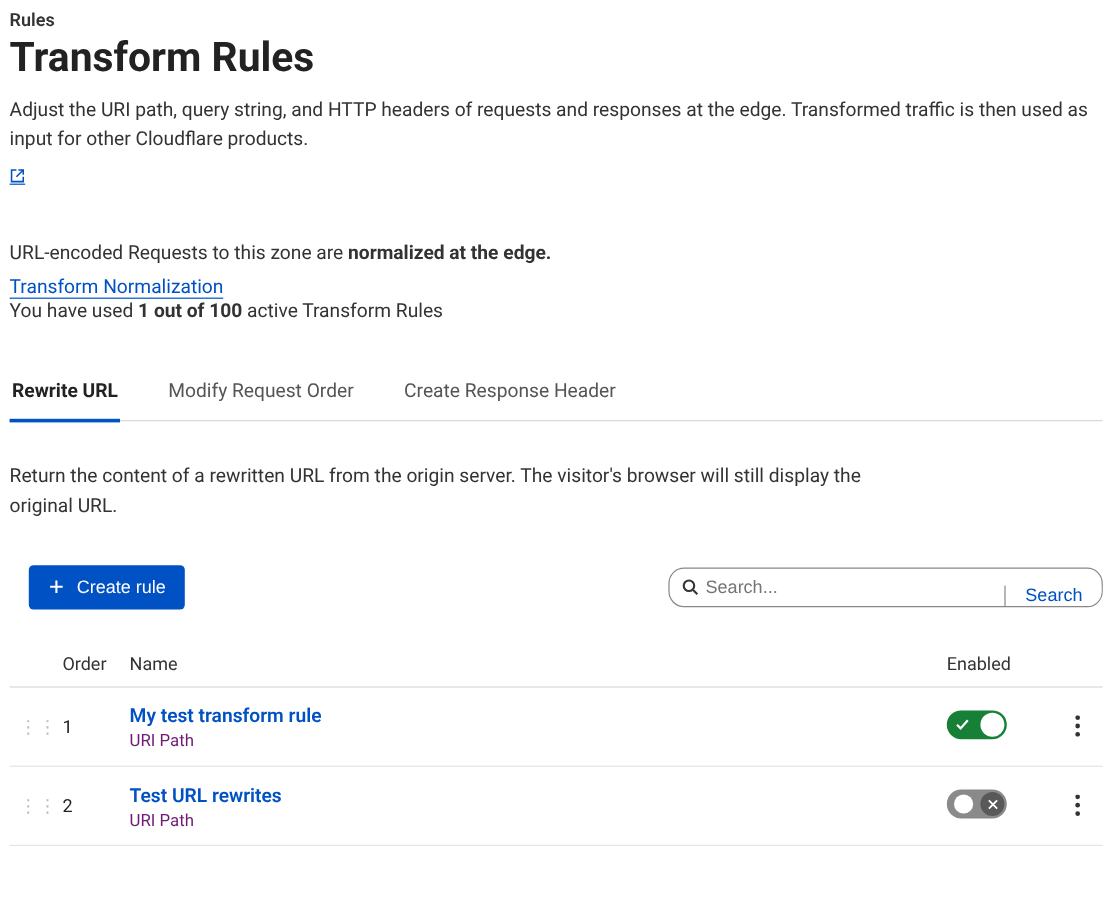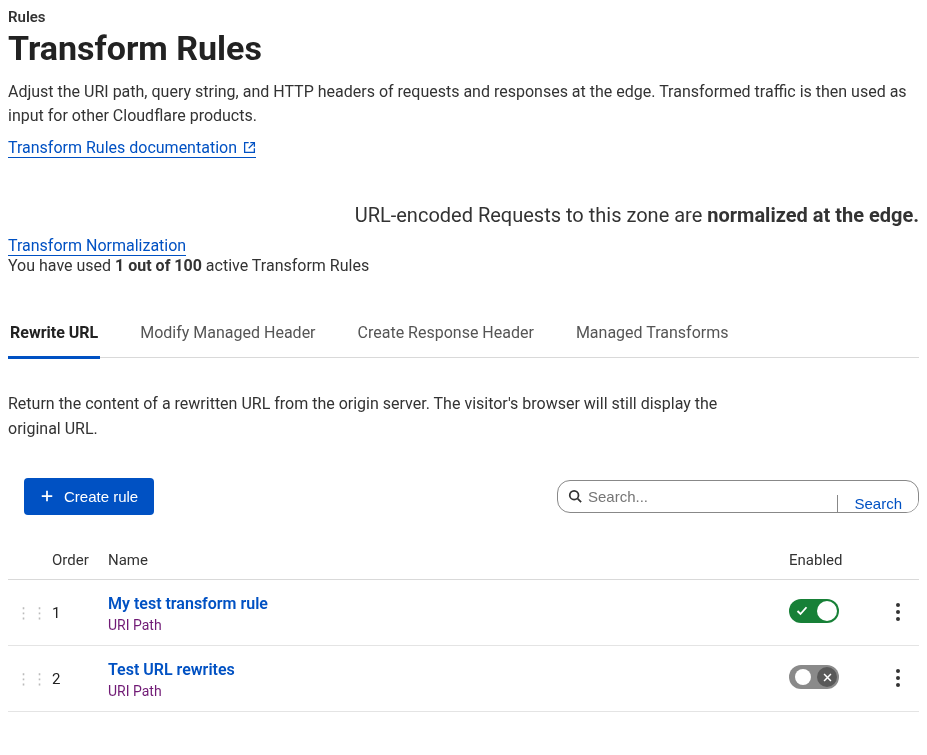--- a/index.html
+++ b/index.html
@@ -38,21 +38,21 @@
     align-items: center;
     gap: 6px;
     cursor: pointer;
   }
   .ext-icon {
     width: 13px; height: 13px;
     stroke: #0051c3; fill: none; stroke-width: 1.6;
     display:inline-block; vertical-align: -1px;
   }
   .section-gap { margin-top: 42px; }
-  .normalize-line { font-size: 20px; color: #333; line-height: 1.5; text-align: right; }
+  .normalize-line { font-size: 16px; color: #333; line-height: 1.5; }
   .normalize-line .bold { font-weight: 700; }
   .config-link-wrap { margin-top: 6px; }
   .usage-line { font-size: 16px; color: #333; }
   .usage-line .bold { font-weight: 700; }
 
   
   .tabs {
     display: flex;
     gap: 38px;
     border-bottom: 1.5px solid #d9d9d9;
@@ -214,21 +214,20 @@
 </head>
 <body>
 
 
 
 <div class="breadcrumb">Rules</div>
 <h1 class="page-title">Transform Rules</h1>
 <p class="desc">Adjust the URI path, query string, and HTTP headers of requests and responses at the edge. Transformed traffic is then used as input for other Cloudflare products.</p>
 
 <a class="link">
-  <span>Transform Rules documentation</span>
   <svg class="ext-icon" viewBox="0 0 16 16">
     <path d="M7 2H2v12h12V9"></path>
       <path d="M9 2h5v5"></path>
       <path d="M14 2L7 9"></path>
   </svg>
 </a>
 
 <div class="section-gap">
   <p class="normalize-line">
     <span>URL-encoded Requests to this zone are </span><span class="bold">normalized at the edge.</span>
@@ -237,23 +236,22 @@
     <a class="link">Transform Normalization</a>
   </div>
 </div>
 
 <p class="usage-line">
   <span>You have used </span><span class="bold">1 out of 100</span><span> active Transform Rules</span>
 </p>
 
 <div class="tabs" id="tabs-container">
     <div class="tab active">Rewrite URL</div>
-    <div class="tab">Modify Managed Header</div>
+    <div class="tab">Modify Request Order</div>
     <div class="tab">Create Response Header</div>
-    <div class="tab">Managed Transforms</div>
   </div>
 
 <p class="tab-desc">Return the content of a rewritten URL from the origin server. The visitor's browser will still display the original URL.</p>
 
 <div class="toolbar">
   <button class="btn-primary">
     <svg class="plus-icon" viewBox="0 0 16 16">
         <path d="M8 2v12M2 8h12"></path>
       </svg>
     <span>Create rule</span>

